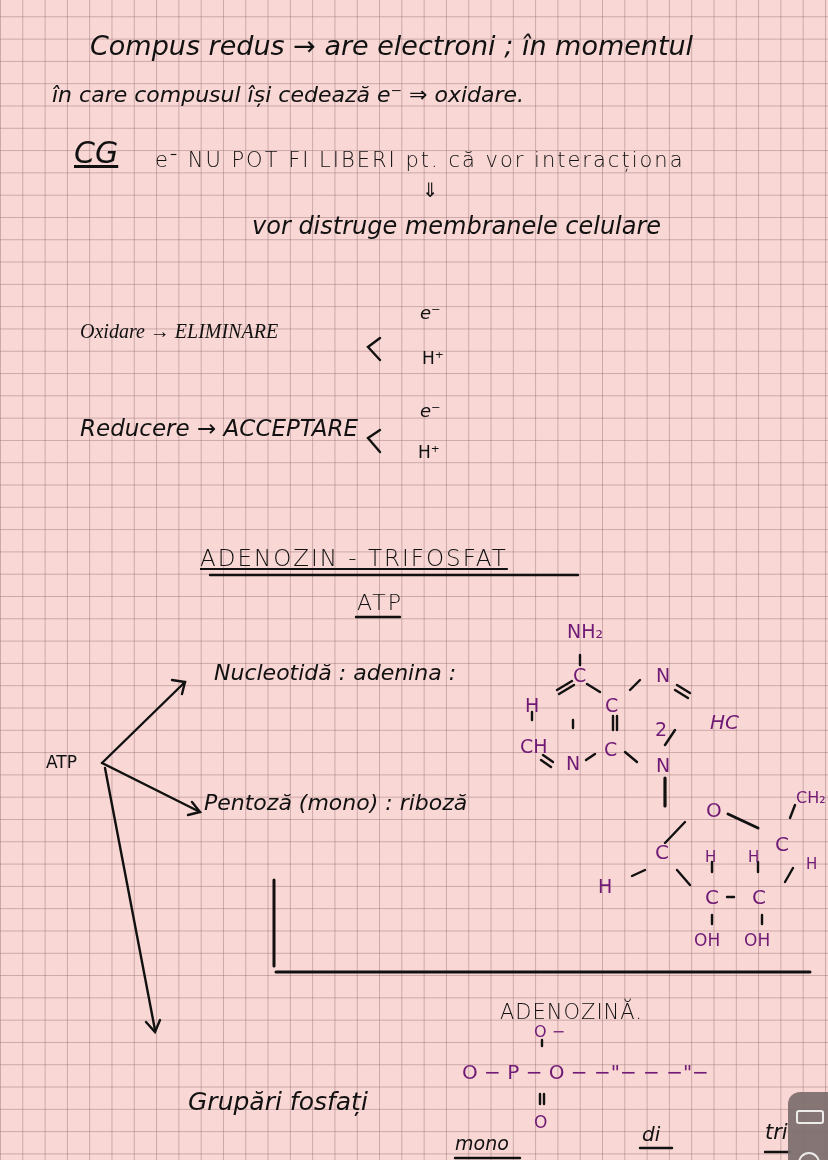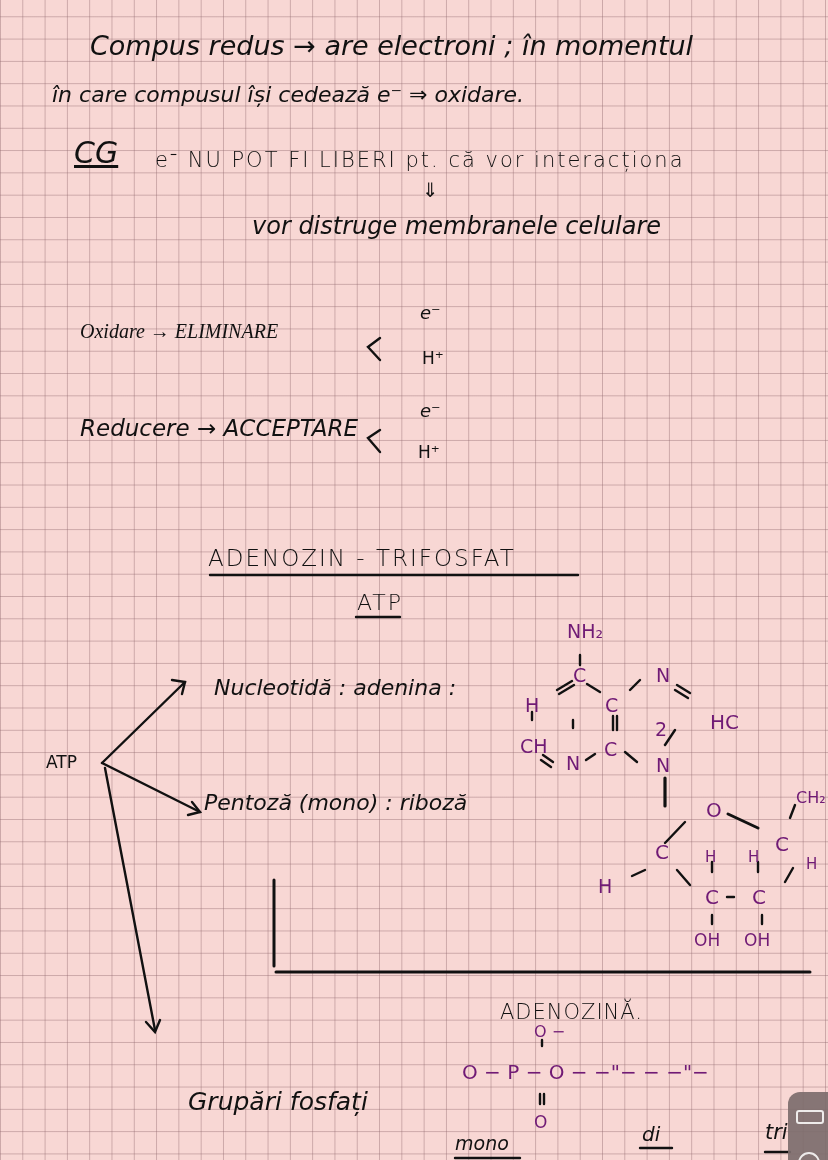--- a/index.html
+++ b/index.html
@@ -97,34 +97,34 @@
   <div class="t" style="left:422px;top:178px;font-size:20px;font-style:normal;">⇓</div>
   <div class="t" style="left:252px;top:212px;font-size:24px;">vor distruge membranele celulare</div>
 
   <div class="t" style="left:80px;top:320px;font-size:20px;font-family:Liberation Serif, serif;">Oxidare → ELIMINARE</div>
   <div class="t" style="left:420px;top:302px;font-size:18px;">e⁻</div>
   <div class="t" style="left:422px;top:348px;font-size:17px;font-style:normal;">H⁺</div>
   <div class="t" style="left:80px;top:415px;font-size:23px;">Reducere → ACCEPTARE</div>
   <div class="t" style="left:420px;top:400px;font-size:18px;">e⁻</div>
   <div class="t" style="left:418px;top:442px;font-size:17px;font-style:normal;">H⁺</div>
 
-  <div class="t cap" style="left:208px;top:545px;font-size:23px;font-style:normal;">ADENOZIN - TRIFOSFAT</div>
+  <div class="t cap" style="left:200px;top:545px;font-size:23px;font-style:normal;text-decoration:underline;">ADENOZIN - TRIFOSFAT</div>
   <div class="t cap" style="left:357px;top:590px;font-size:22px;font-style:normal;">ATP</div>
 
   <div class="t" style="left:46px;top:752px;font-size:17px;font-style:normal;">ATP</div>
-  <div class="t" style="left:214px;top:660px;font-size:22px;margin-top:15px;">Nucleotidă :  adenina :</div>
+  <div class="t" style="left:214px;top:660px;font-size:22px;">Nucleotidă :  adenina :</div>
   <div class="t" style="left:204px;top:790px;font-size:22px;">Pentoză (mono) : riboză</div>
 
   <div>
     <div class="chem" style="left:567px;top:620px;">NH₂</div>
     <div class="chem" style="left:573px;top:664px;">C</div>
     <div class="chem" style="left:656px;top:664px;">N</div>
     <div class="chem" style="left:525px;top:694px;">H</div>
     <div class="chem" style="left:605px;top:694px;">C</div>
-    <div class="chem" style="left:710px;top:710px;font-size:20px;">HC</div>
+    <div class="chem" style="left:710px;top:710px;font-size:20px;font-style:italic;">HC</div>
     <div class="chem" style="left:655px;top:718px;">2</div>
     <div class="chem" style="left:520px;top:735px;">CH</div>
     <div class="chem" style="left:566px;top:752px;">N</div>
     <div class="chem" style="left:604px;top:738px;">C</div>
     <div class="chem" style="left:656px;top:754px;">N</div>
   </div>
 
   <div>
     <div class="chem" style="left:706px;top:798px;font-size:20px;">O</div>
     <div class="chem" style="left:796px;top:788px;font-size:16px;">CH₂</div>

